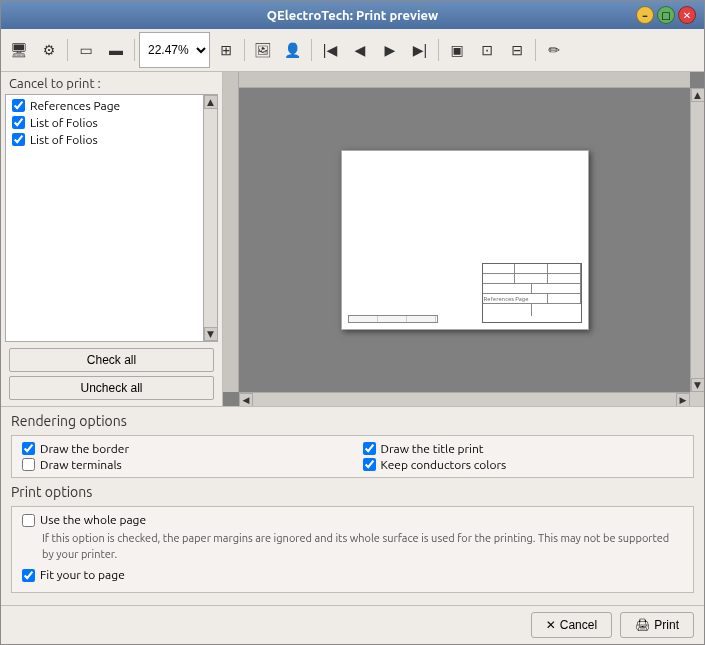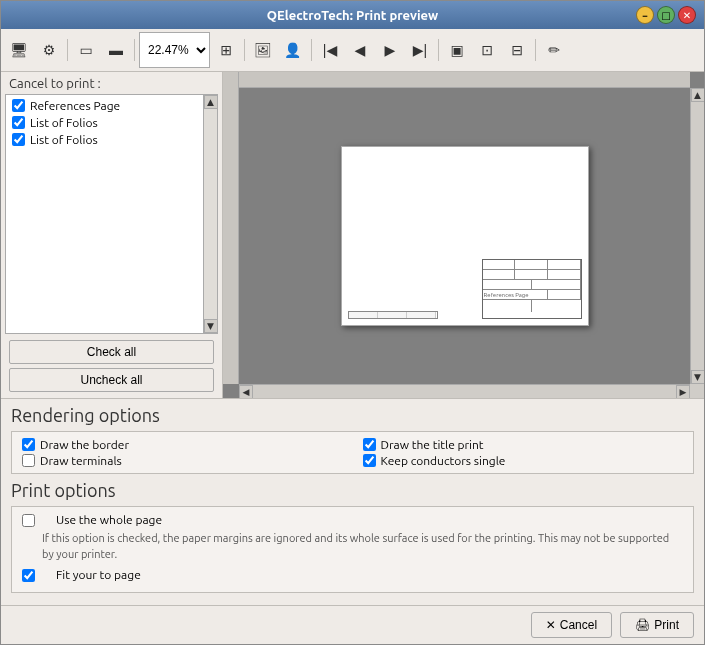--- a/index.html
+++ b/index.html
@@ -290,21 +290,21 @@
     }
 
     .bottom-panel {
       background: #efebe7;
       border-top: 1px solid #c0bdb8;
       padding: 6px 10px;
       flex-shrink: 0;
     }
 
     .section-title {
-      font-size: 18px;
+      font-size: 14px;
       font-weight: normal;
       color: #333;
       margin-bottom: 6px;
     }
 
     .rendering-options {
       display: grid;
       grid-template-columns: 1fr 1fr;
       gap: 3px 20px;
       margin-bottom: 6px;
@@ -323,21 +323,21 @@
     .print-options {
       border: 1px solid #c0bdb8;
       padding: 6px 10px;
       background: #f5f2ef;
       margin-bottom: 6px;
     }
     .print-option-item {
       display: flex;
       align-items: flex-start;
       font-size: 12px;
-      gap: 21px;
+      gap: 5px;
       margin-bottom: 4px;
     }
     .print-option-item input[type=checkbox] { cursor: pointer; margin-top: 1px; }
     .print-option-desc {
       font-size: 11px;
       color: #555;
       margin-left: 20px;
       margin-bottom: 6px;
       line-height: 1.4;
     }
@@ -509,21 +509,21 @@
       <div class="option-item">
         <input type="checkbox" checked="" id="opt-titleblock" style="">
         <label for="opt-titleblock">Draw the title print</label>
       </div>
       <div class="option-item">
         <input type="checkbox" id="opt-terminals" style="">
         <label for="opt-terminals">Draw terminals</label>
       </div>
       <div class="option-item">
         <input type="checkbox" checked="" id="opt-colors" style="">
-        <label for="opt-colors">Keep conductors single</label>
+        <label for="opt-colors">Keep conductors colors</label>
       </div>
     </div>
 
     <div class="section-title">Print options</div>
     <div class="print-options">
       <div class="print-option-item">
         <input type="checkbox" id="opt-whole" style="">
         <label for="opt-whole">Use the whole page</label>
       </div>
       <div class="print-option-desc">If this option is checked, the paper margins are ignored and its whole surface is used for the printing. This may not be supported by your printer.</div>

